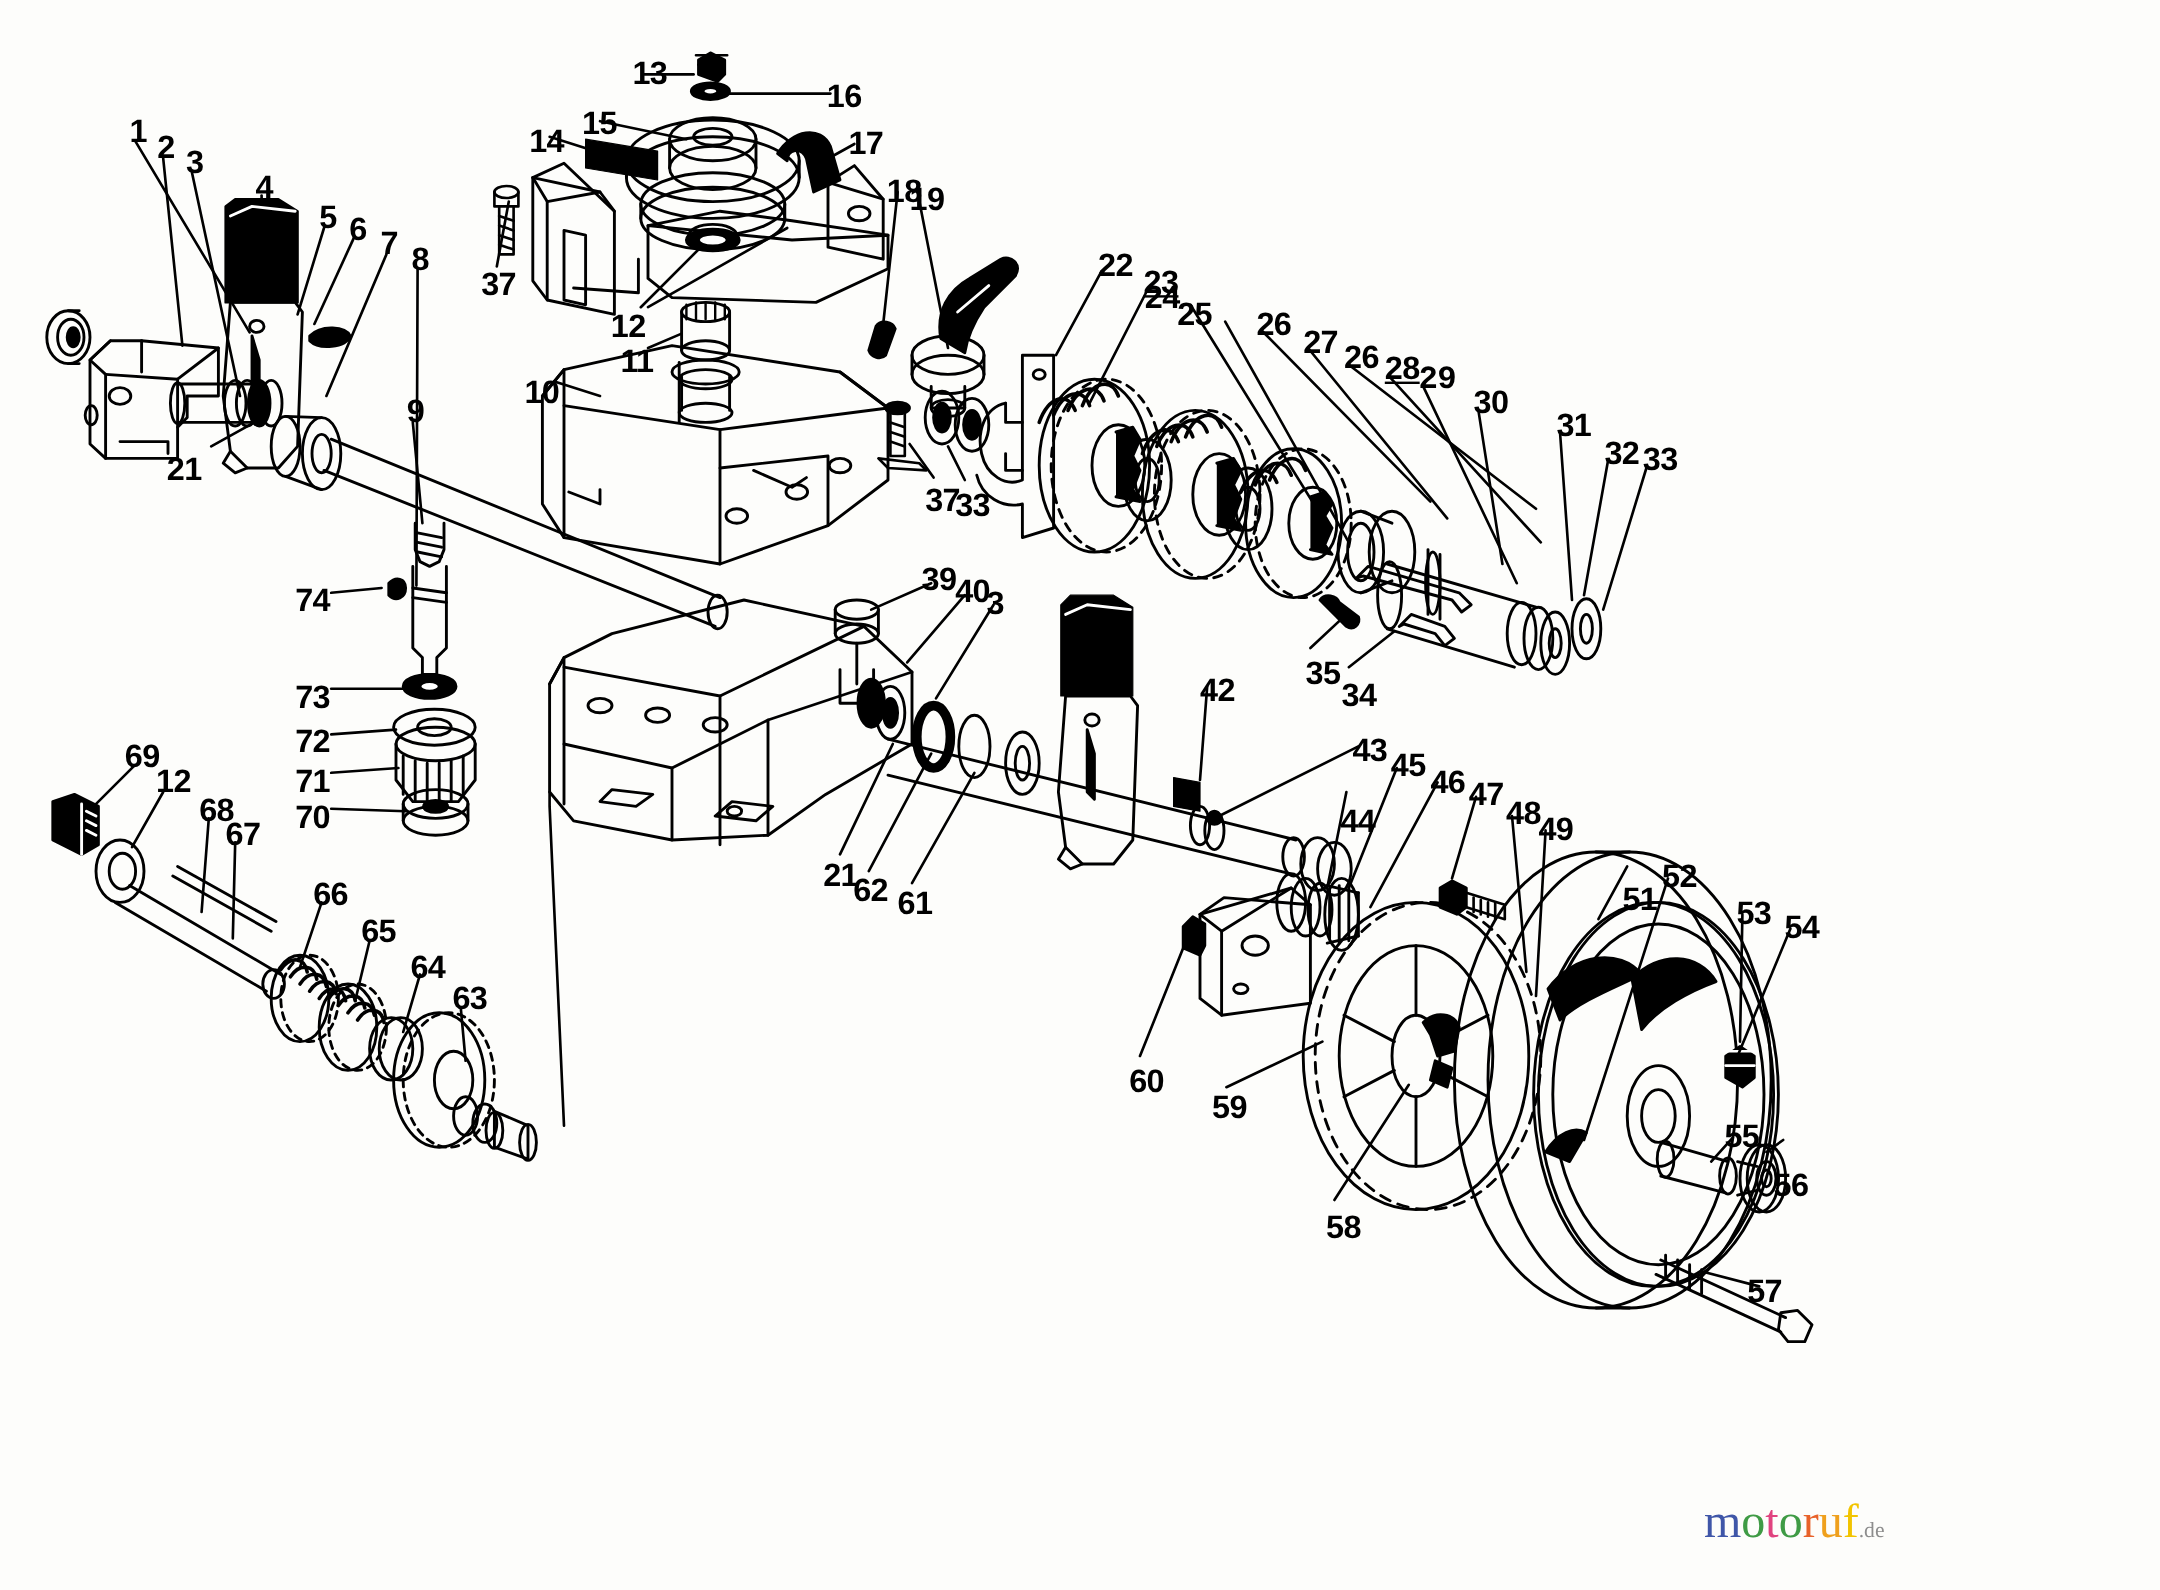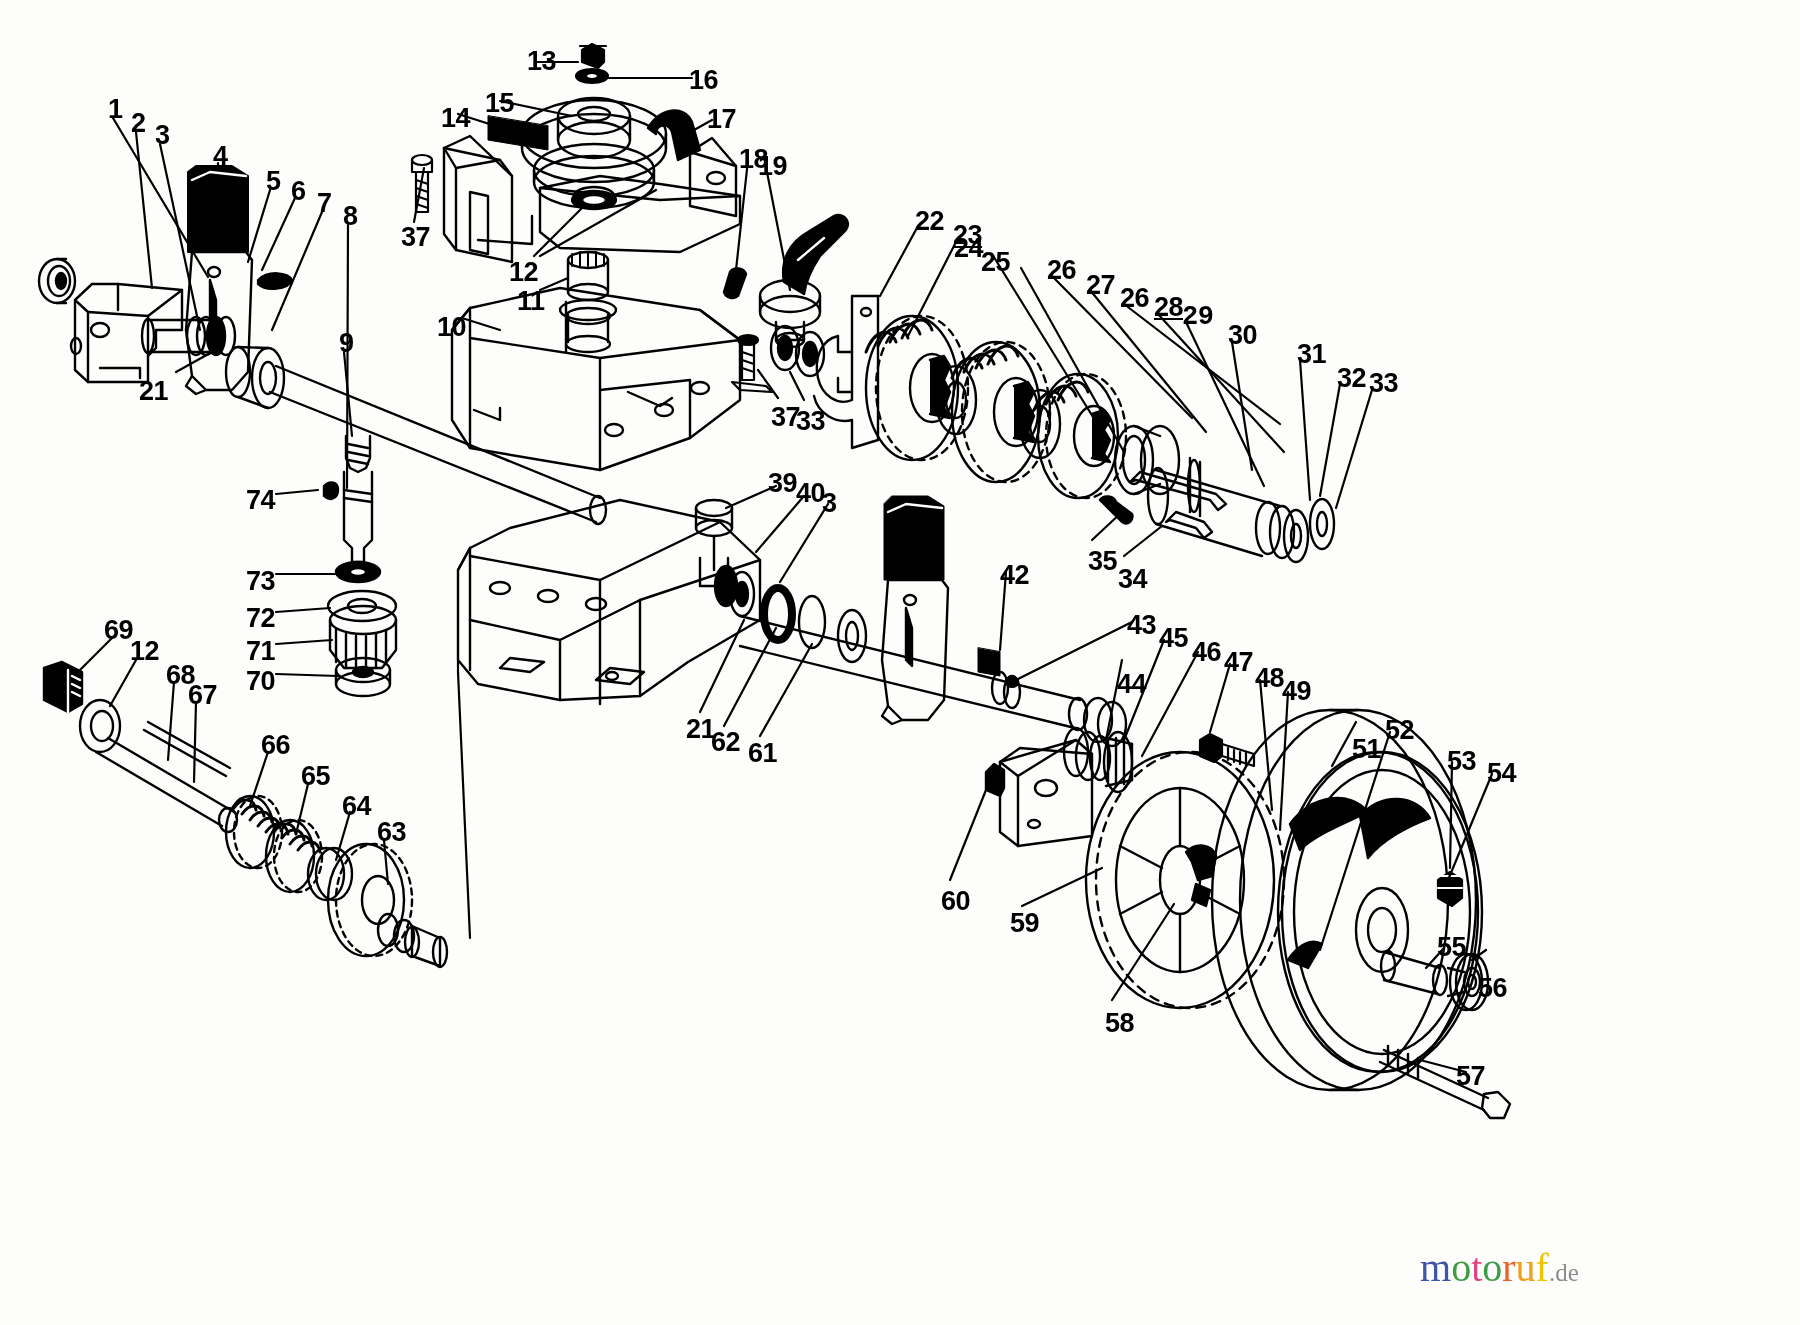--- a/index.html
+++ b/index.html
@@ -9,21 +9,21 @@
   .lbl{position:absolute;font-family:"Liberation Sans",sans-serif;font-weight:bold;font-size:27px;color:#000;line-height:1;letter-spacing:-0.5px;white-space:nowrap;}
   .wm{position:absolute;font-family:"Liberation Serif",serif;font-size:40px;line-height:1;white-space:nowrap;}
   .wm span{display:inline-block;}
   .wm .s1{color:#3f56a8;}
   .wm .s2{color:#3f9b45;}
   .wm .s3{color:#e0437f;}
   .wm .s4{color:#3f9b45;}
   .wm .s5{color:#e8622a;}
   .wm .s6{color:#efa01d;}
   .wm .s7{color:#f2c400;}
-  .wm .s8{color:#8d8d8d;font-size:25px;}
+  .wm .s8{color:#8d8d8d;font-size:18px;}
 </style>
 </head>
 <body>
 
 <div id="page">
 
   <svg id="art" viewBox="0 0 1800 1325" xmlns="http://www.w3.org/2000/svg">
     <rect x="0" y="0" width="1800" height="1325" fill="#fdfdfb"></rect>
     <g stroke="#000" fill="none" stroke-linecap="round" stroke-linejoin="round">
 

